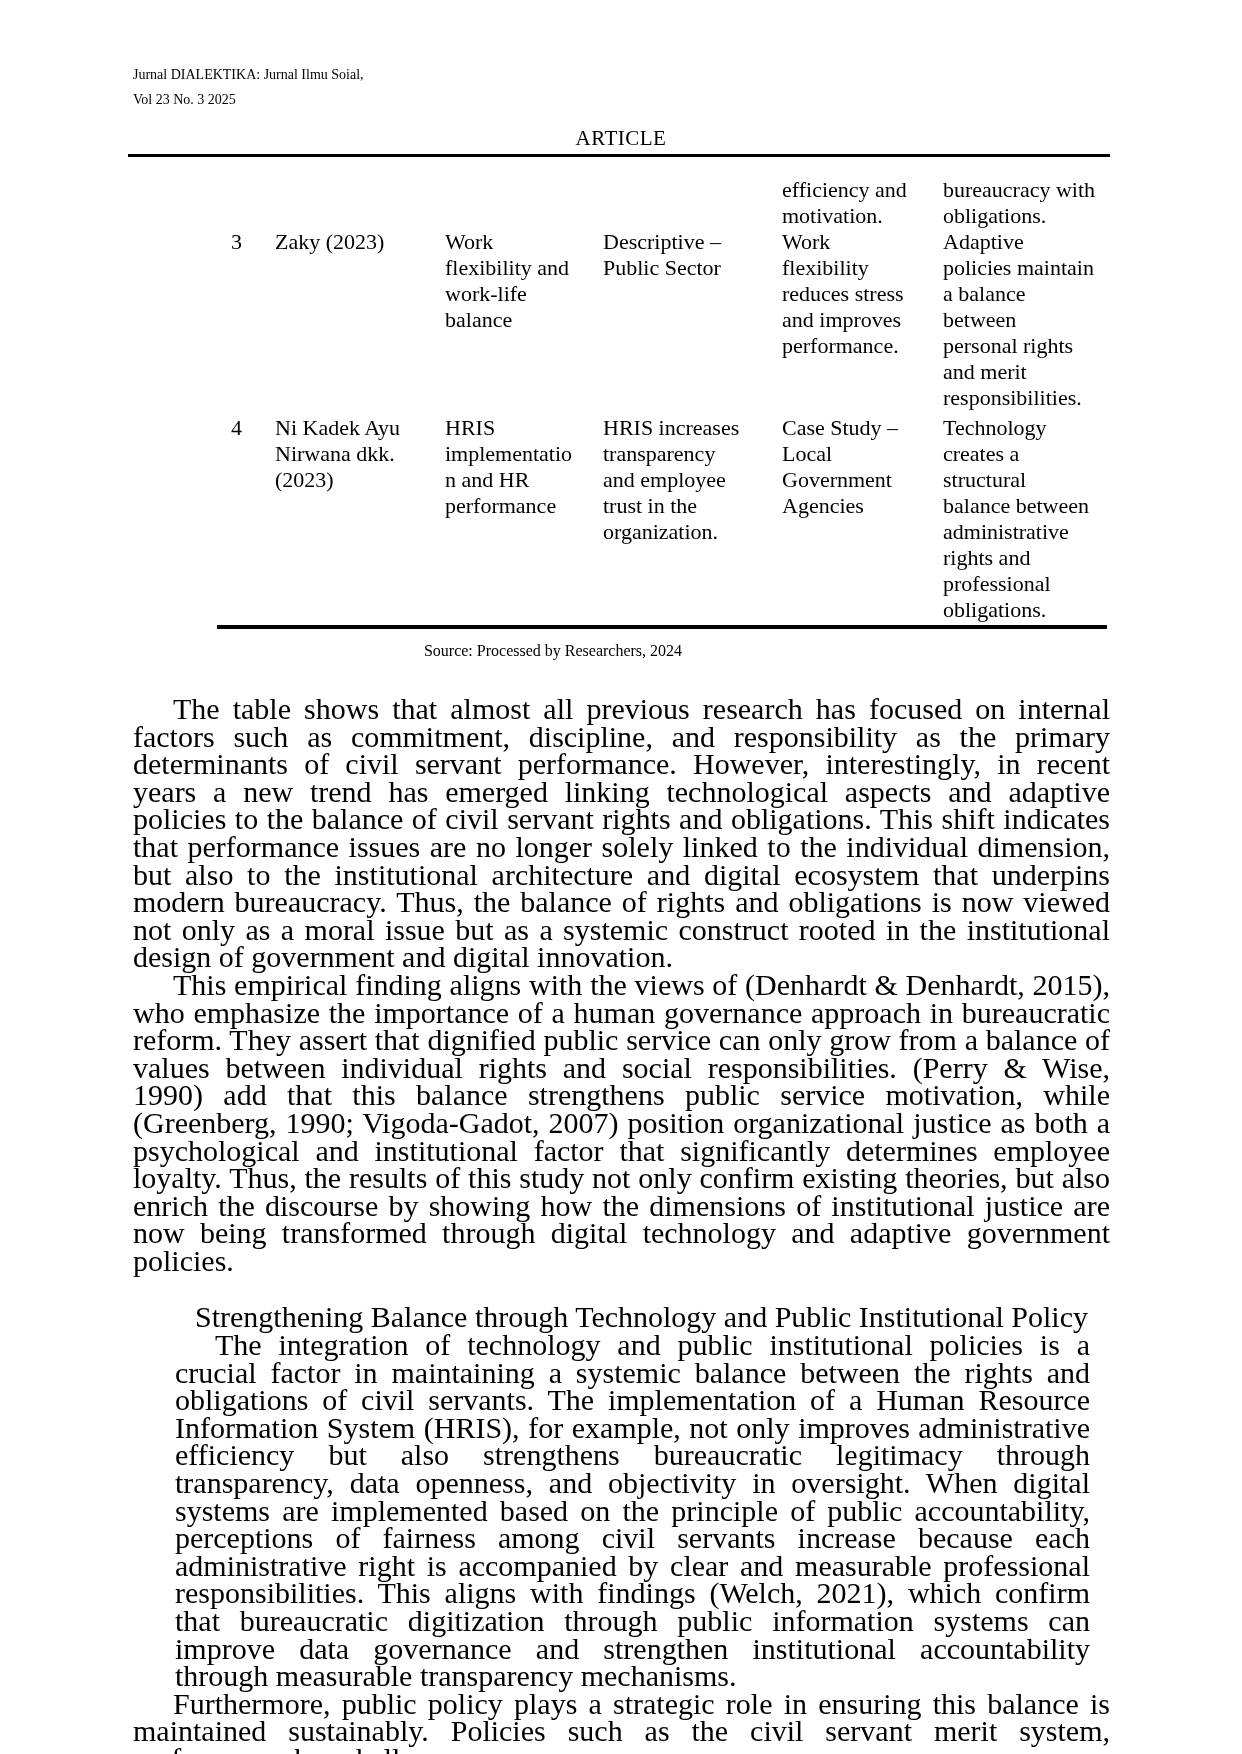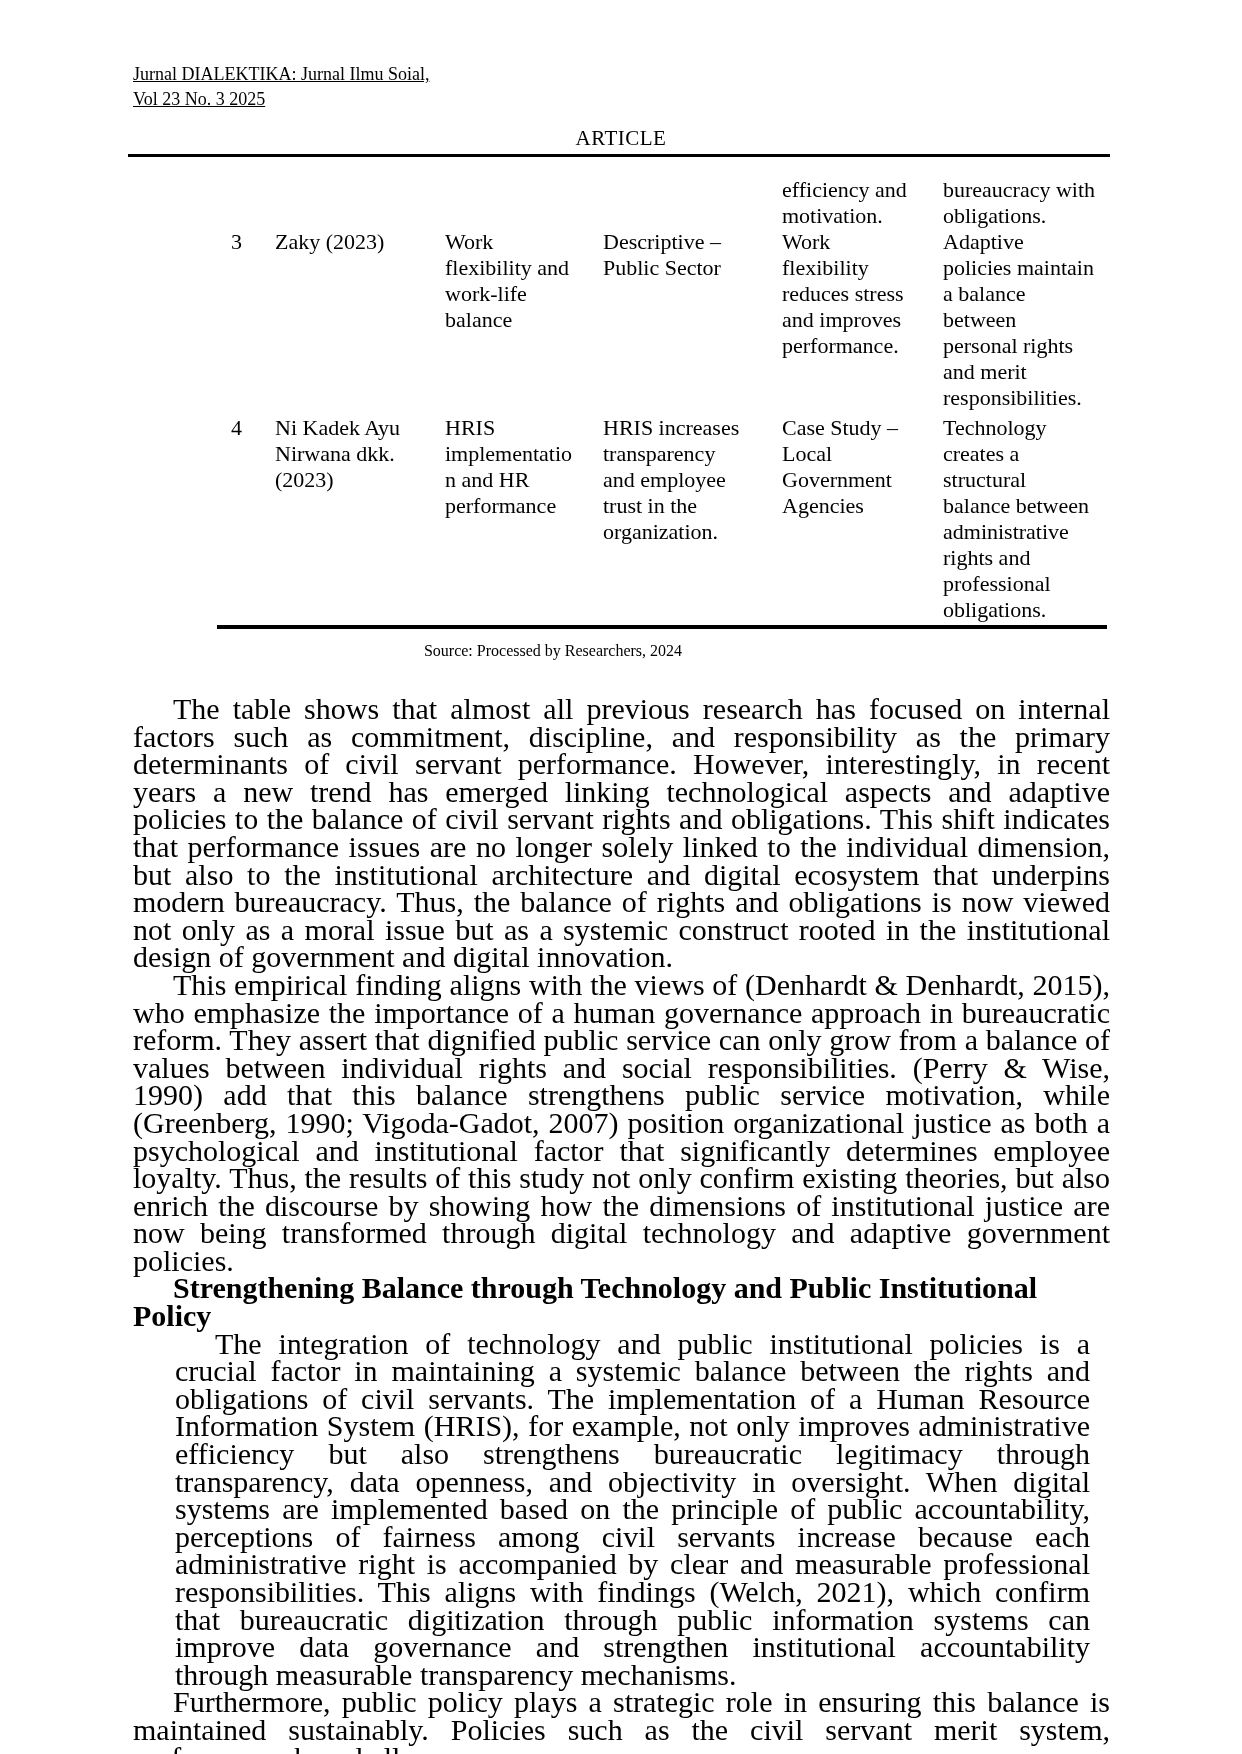--- a/index.html
+++ b/index.html
@@ -7,21 +7,21 @@
   .page {
     position:relative;
     width:1242px; height:1754px;
     margin:0 auto;
     background:#ffffff;
     color:#000;
     font-family:"Liberation Serif","DejaVu Serif",serif;
     overflow:hidden;
   }
   
-  .masthead { padding:62px 117px 0 133px; font-size:18px; line-height:25px;text-decoration:underline; }
+  .masthead { padding:62px 117px 0 133px; font-size:14px; line-height:25px; }
   .article-label { text-align:center; font-size:21px; letter-spacing:0.5px; margin-top:14px; }
   .header-rule { border:none; border-top:3px solid #000; margin:3px 132px 0 128px; }
 
   
   .lit-table {
     margin:20px 0 0 217px;
     width:890px;
     display:grid;
     grid-template-columns:58px 170px 158px 179px 161px 164px;
     font-size:22px; line-height:26px;
@@ -33,21 +33,21 @@
   .lit-table .row4-offset { margin-top:4px; }
 
   .table-caption {
     margin:8px 0 0 133px; width:840px;
     text-align:center; font-size:16px; line-height:28px;
   }
 
   
   .body-text { margin:30px 132px 0 133px; font-size:30px; line-height:27.6px; text-align:justify; }
   .body-text p { text-indent:40px; }
-  .section-heading { font-weight:bold; text-align:left; text-indent:0; }
+  .section-heading { font-weight:normal; text-align:center; text-indent:0;margin-top:29px; }
   .indented-par { margin-left:42px; margin-right:20px; text-indent:38px; }
 
   
   .footer { position:absolute; left:133px; top:1596px; width:932px; font-size:18px; line-height:26.5px; }
   .footer a { text-decoration:underline; }
   .publisher-line { display:flex; justify-content:space-between; }
 </style>
 </head>
 <body>
 

